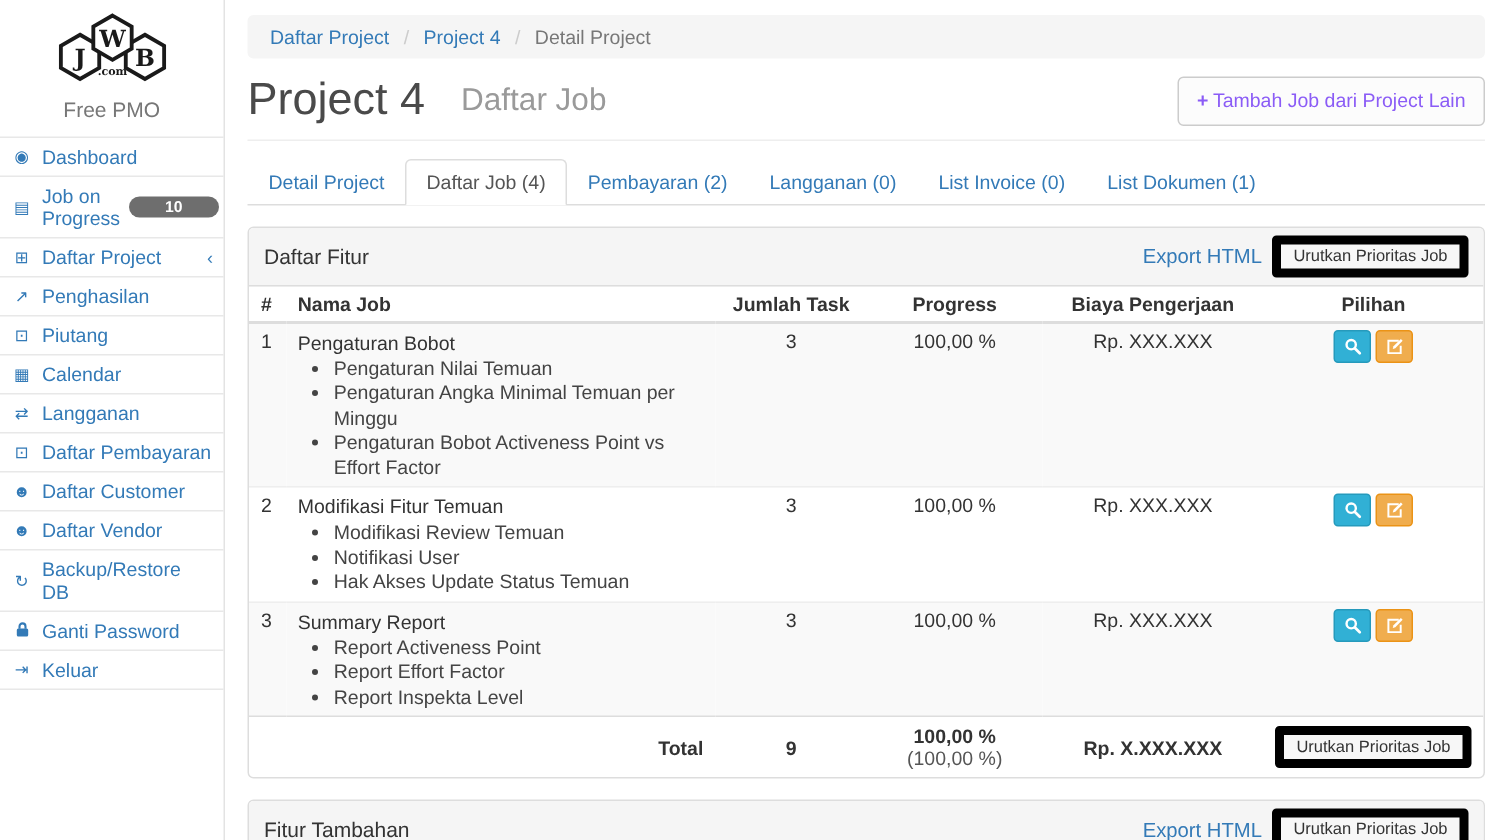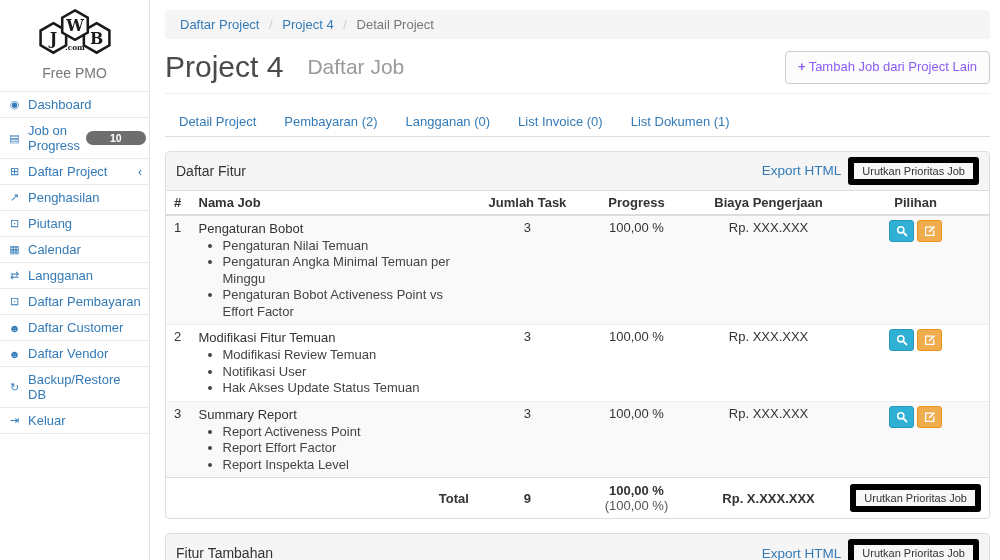--- a/index.html
+++ b/index.html
@@ -133,20 +133,29 @@
       </a>
       <a class="side-item">
         <span class="si">☻</span>
         <span>Daftar Vendor</span>
       </a>
       <a class="side-item">
         <span class="si">↻</span>
         <span>Backup/Restore DB</span>
       </a>
       <a class="side-item">
+        <span class="si">
+          <svg width="10" height="11" viewBox="0 0 10 11">
+            <path d="M3 5.2 V3.6 a2 2 0 0 1 4 0 V5.2" fill="none" stroke="#337ab7" stroke-width="1.4"></path>
+            <rect x="1.2" y="5" width="7.6" height="5.4" rx="1" fill="#337ab7"></rect>
+          </svg>
+        </span>
+        <span>Ganti Password</span>
+      </a>
+      <a class="side-item">
         <span class="si">⇥</span>
         <span>Keluar</span>
       </a>
     </nav>
   </aside>
 
   <main class="main">
 
     <div class="breadcrumb">
       <a>Daftar Project</a>
@@ -159,20 +168,21 @@
     <div class="title-row">
       <span class="page-title">Project 4</span>
       <span class="page-subtitle">Daftar Job</span>
       <div class="title-buttons">
         <button class="btn btn-default"><span class="plus">+</span><span>Tambah Job dari Project Lain</span></button>
       </div>
     </div>
 
     <ul class="tabs">
       <li class="tab">Detail Project</li>
+      <li class="tab active">Daftar Job (4)</li>
       <li class="tab">Pembayaran (2)</li>
       <li class="tab">Langganan (0)</li>
       <li class="tab">List Invoice (0)</li>
       <li class="tab">List Dokumen (1)</li>
     </ul>
 
     <section class="panel">
       <header class="panel-heading">
         <span class="panel-title">Daftar Fitur</span>
         <span class="heading-right">

